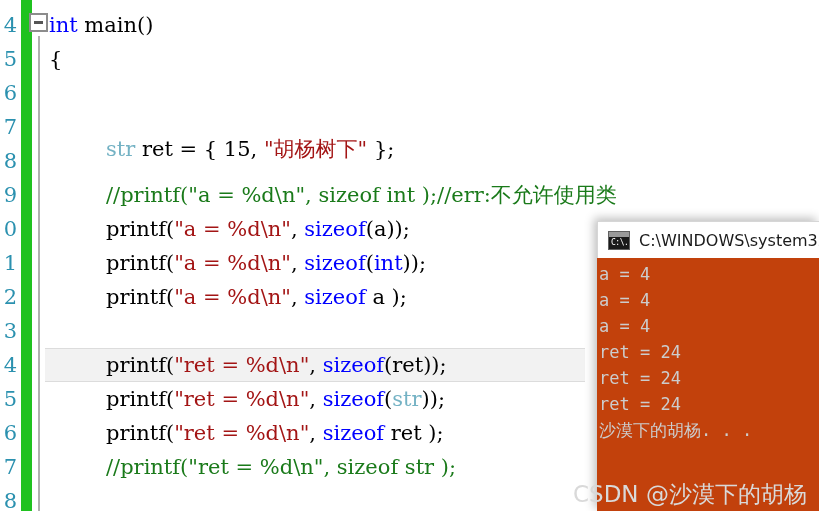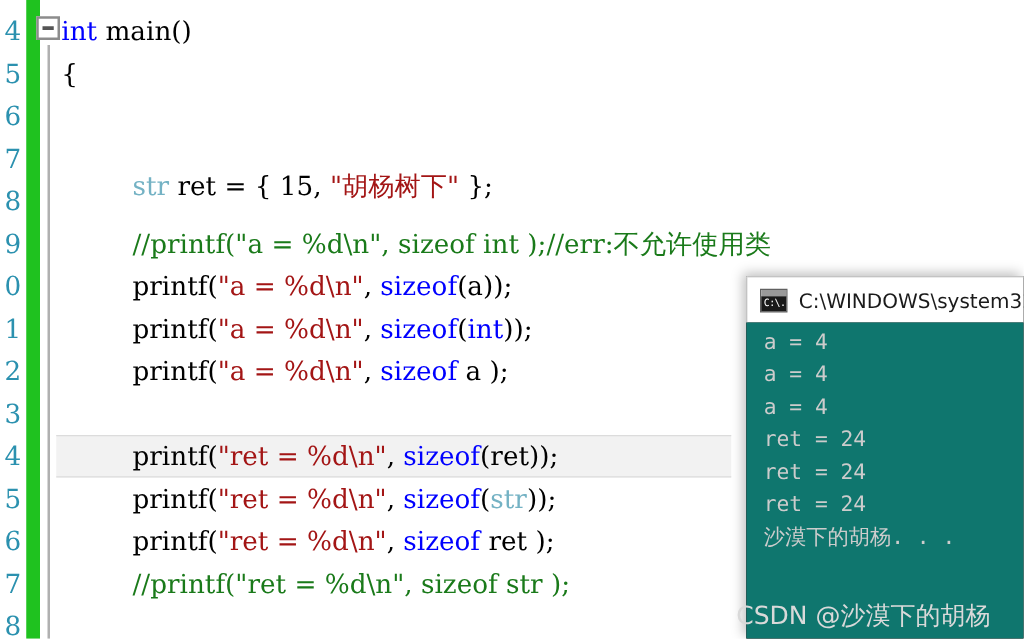--- a/index.html
+++ b/index.html
@@ -86,33 +86,33 @@
     position:absolute;left:2px;top:6px;color:#ffffff;
     font-family:"DejaVu Sans Mono","Liberation Mono",monospace;
     font-size:8px;line-height:9px;letter-spacing:-.5px;
   }
   .title-text{
     font-family:"DejaVu Sans","Liberation Sans",sans-serif;
     font-size:16px;color:#1a1a1a;white-space:nowrap;overflow:hidden;
   }
   #console-body{
     position:absolute;left:0;top:37px;right:0;bottom:0;
-    background:#0f766e;padding:3px 0 0 14px;box-sizing:border-box;
+    background:#c2410c;padding:3px 0 0 2px;box-sizing:border-box;
   }
   .oline{
     font-family:"DejaVu Sans Mono","Liberation Mono",monospace;
     font-size:17px;line-height:26px;height:26px;
     color:#cccccc;white-space:pre;
   }
 
   
   #watermark{
-    position:absolute;left:589px;top:479px;
+    position:absolute;left:573px;top:479px;
     font-family:"DejaVu Sans","Liberation Sans",sans-serif;
-    font-size:20px;color:#d9d9d9;white-space:nowrap;
+    font-size:23px;color:#d9d9d9;white-space:nowrap;
   }
 </style>
 </head>
 <body>
 
 <div id="root">
 
   <div id="editor">
 
     <div class="gutter-nums">

